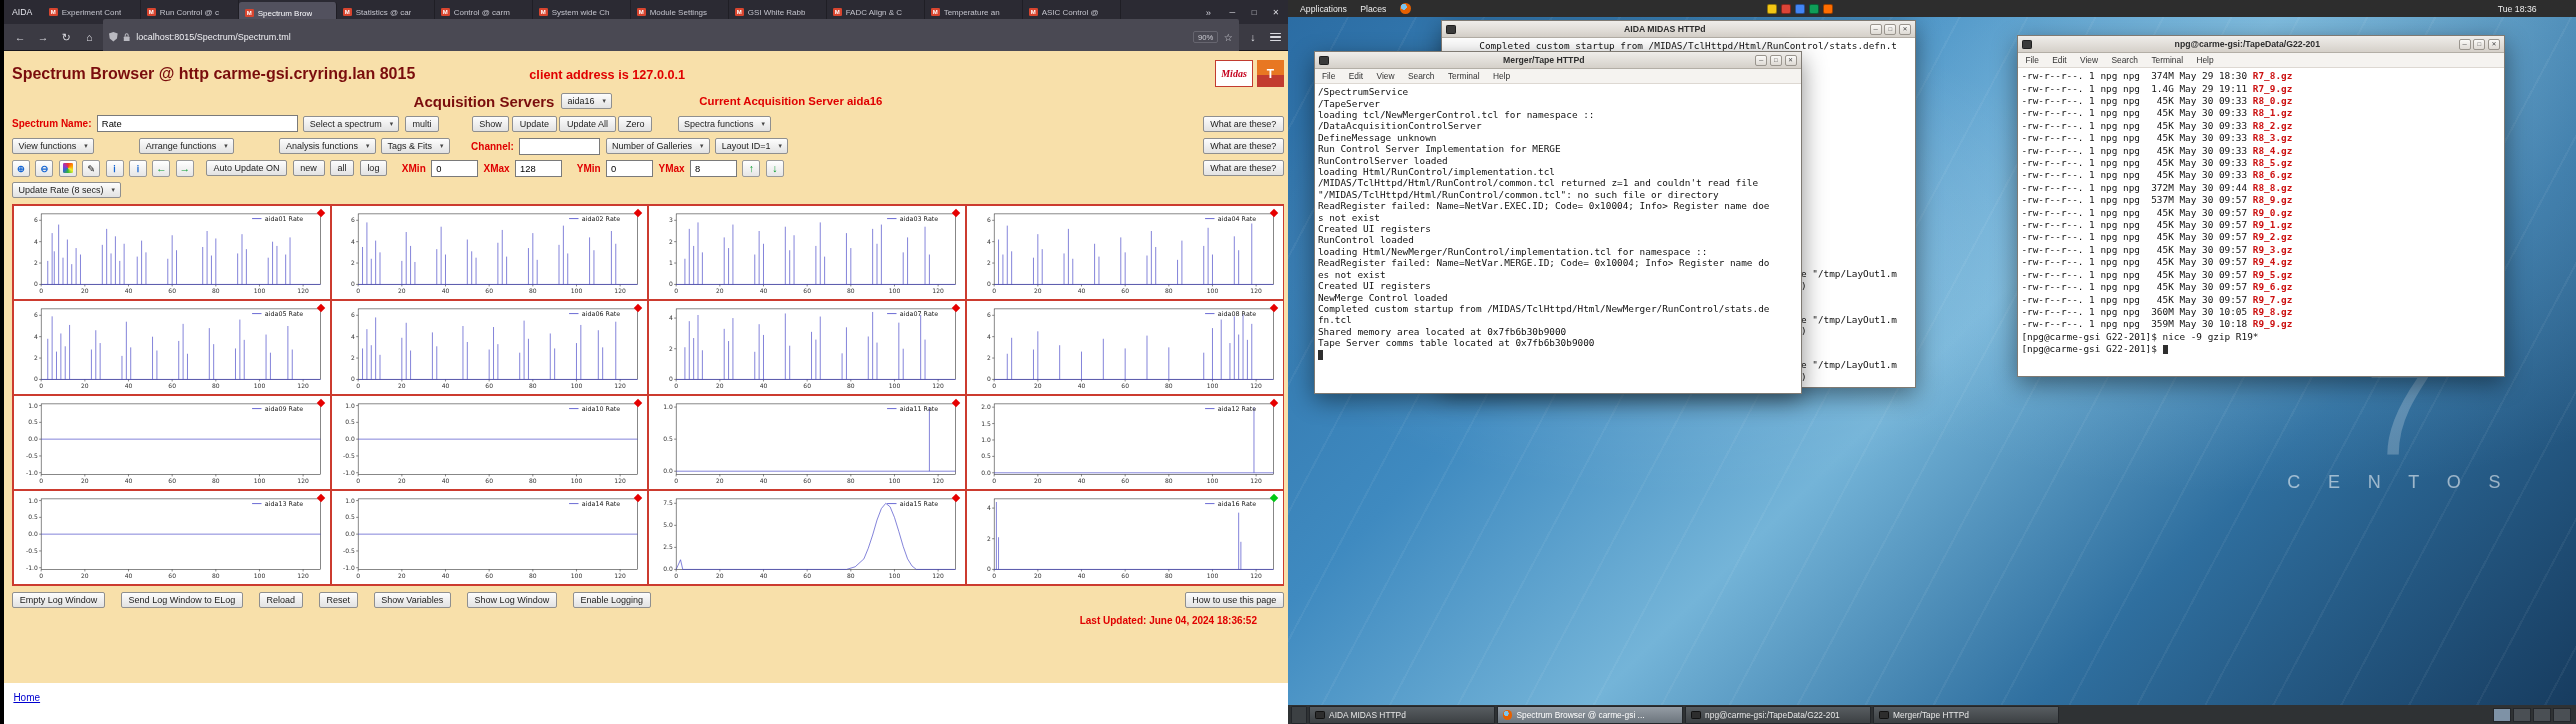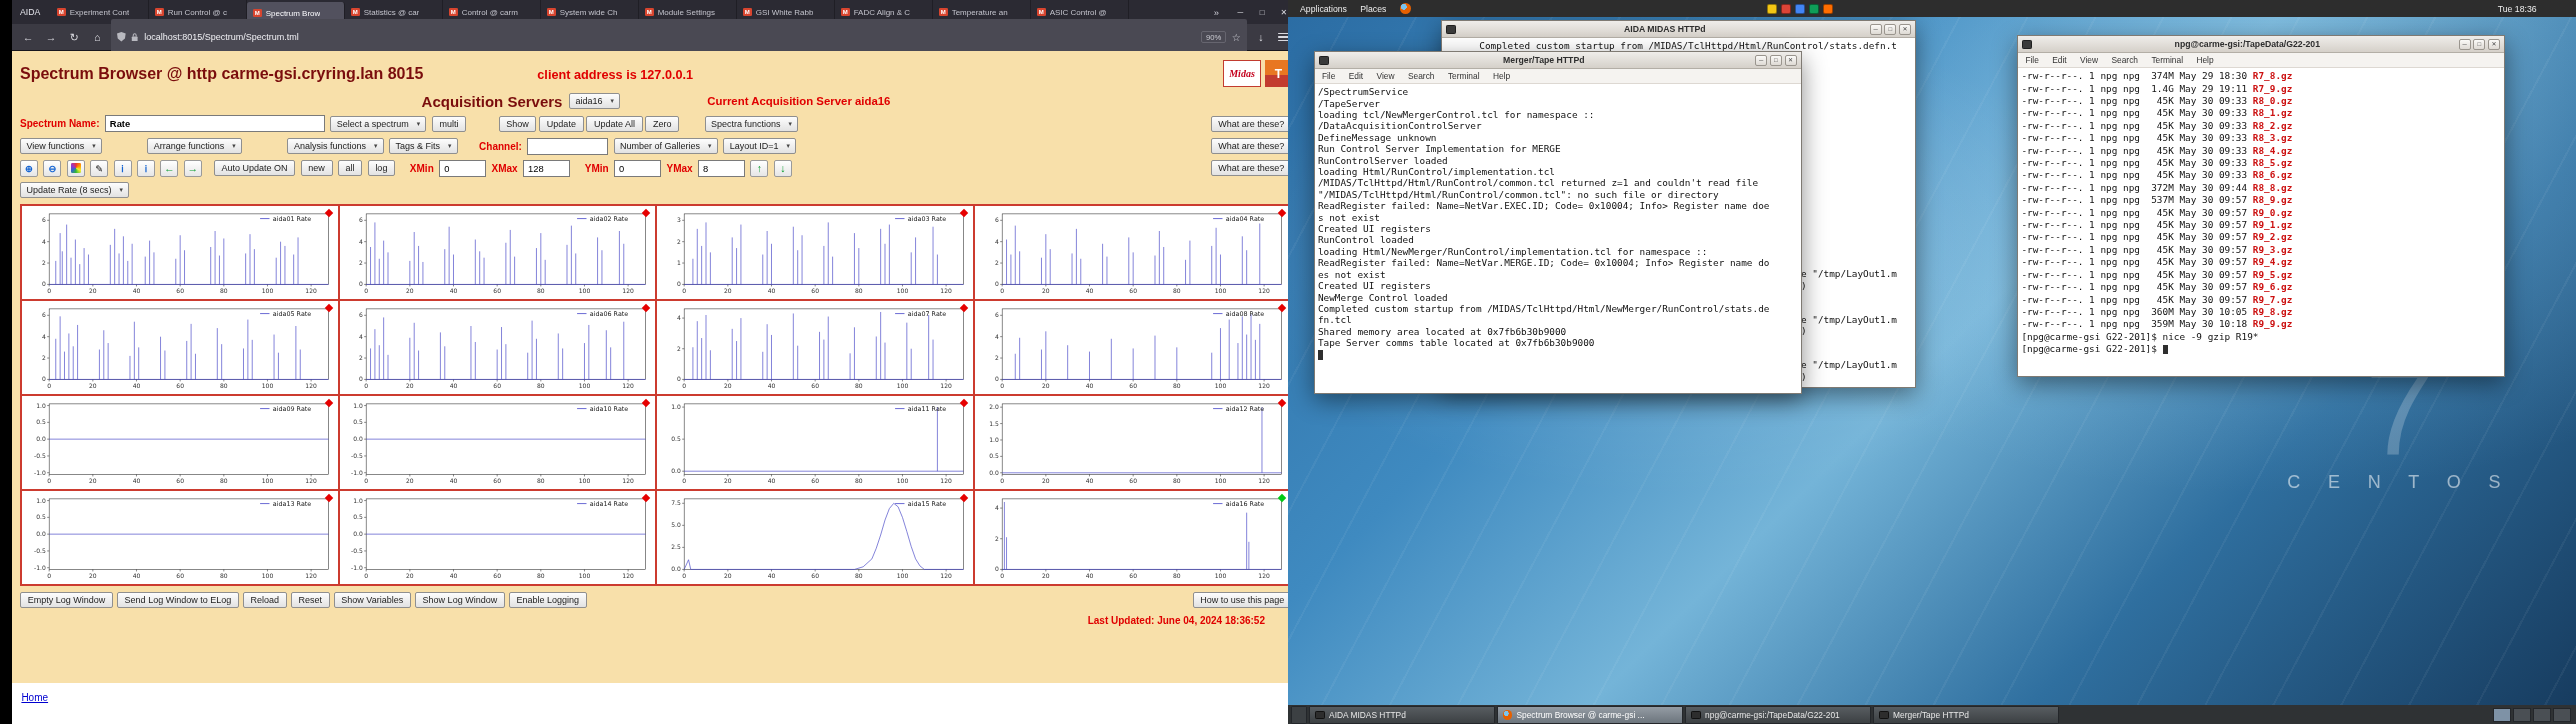--- a/index.html
+++ b/index.html
@@ -1,20 +1,20 @@
 <!DOCTYPE html>
 <html style="font-size:10.7px"><head>
 <meta charset="utf-8">
 <style>
   * { box-sizing: border-box; margin: 0; padding: 0; }
   html,body { width:2576px; height:725px; overflow:hidden; background:#000;
               font-family:"Liberation Sans", sans-serif; }
   .screen { position:relative; width:2576px; height:725px; }
   .monitor { position:absolute; top:0; height:725px; width:1288px; overflow:hidden; }
-  .monitor.left { left:12px; }
+  .monitor.left { left:4px; }
   .monitor.right { left:1288px; }
 
   
   .ff-window { position:absolute; inset:0; display:flex; flex-direction:column; background:#fff; }
   .ff-titlebar { height:24px; background:#2b2a33; display:flex; align-items:stretch; color:#cfcfd8; }
   .ff-applabel { padding:6.7px 10.7px 0 8px; font-size:8.7px; color:#e3e3ea; flex:none; }
   .ff-tabs { display:flex; flex:1; min-width:0; overflow:hidden; align-items:stretch; }
   .ff-tab { display:flex; align-items:center; gap:4px; padding:0 6px; width:98px; flex:0 1 98px;
             min-width:0; border-right:0.7px solid #1f1e25; color:#c3c3cc; font-size:8px; }
   .ff-tab.active { background:#52515e; color:#fbfbfe; border-radius:2.7px 2.7px 0 0; margin-top:2px; }
@@ -54,21 +54,21 @@
   .acq-row { justify-content:center; gap:87px; }
   .acq-label { color:#7a0d0d; font-weight:bold; font-size:15px; }
   .acq-current { color:#e00000; font-weight:bold; font-size:11.4px; }
   .rlabel { color:#e00000; font-weight:bold; font-size:10px; }
   .btn { background:linear-gradient(#fdfdfd,#e2e2e2); border:0.7px solid #8f8f8f; border-radius:2px;
          padding:2px 6.7px; font-size:9px; color:#222; font-family:inherit; white-space:nowrap; }
   .select { background:linear-gradient(#fdfdfd,#e2e2e2); border:0.7px solid #8f8f8f; border-radius:2px;
             padding:2px 5.4px; font-size:9px; color:#222; display:inline-flex; align-items:center; gap:8px; white-space:nowrap; }
   .select .caret { font-size:6.7px; color:#444; }
   .tinput { background:#fff; border:0.7px solid #7a7a7a; padding:2px 4px; font-size:9.4px; font-family:inherit; }
-  .w300 { width:220px;font-weight:bold; } .w120 { width:81px; } .w70 { width:47px; }
+  .w300 { width:201px; } .w120 { width:81px; } .w70 { width:47px; }
   .push-right { margin-left:auto; }
   .iconbtn { width:18px; height:17px; border:0.7px solid #9a9a9a; border-radius:2px;
              background:linear-gradient(#ffffff,#e6e6e6); display:flex; align-items:center;
              justify-content:center; font-size:9.4px; flex:none; }
   .ic-blue { color:#1464d2; font-weight:bold; }
   .ic-green { color:#0a9c2e; font-weight:bold; font-size:10.7px; }
   .ic-multi { width:10px; height:10px; border-radius:1.3px;
               background:conic-gradient(#e33,#f90,#ee3,#3b3,#36c,#93c,#e33); }
 
   .plot-grid { display:grid; grid-template-columns:repeat(4,1fr); border:0.7px solid #cc3b2f;
@@ -808,21 +808,21 @@
                   <text x="31" y="72.34782608695652" text-anchor="end" style="font:9px 'DejaVu Sans',sans-serif;fill:#333">2</text>
                   <line x1="33" y1="23.695652173913032" x2="36" y2="23.695652173913032" stroke="#222" stroke-width="0.8"></line>
                   <text x="31" y="26.695652173913032" text-anchor="end" style="font:9px 'DejaVu Sans',sans-serif;fill:#333">4</text>
                   <path d="M36.0 115.0L452.0 115.0M39.3 115.0L39.3 14.6M42.5 115.0L42.5 67.1M400.0 115.0L400.0 30.5M403.3 115.0L403.3 73.9" stroke="#4646c8" stroke-width="1" fill="none"></path>
                   <line x1="350" y1="17" x2="364" y2="17" stroke="#4646c8" stroke-width="1.2"></line>
                   <text x="369" y="20" text-anchor="start" style="font:9.5px 'DejaVu Sans',sans-serif;fill:#222">aida16 Rate</text>
                 </svg></div>
             </div>
 
           <div class="footer-row">
-            <span id="footer-buttons" style="display:flex;gap:4px;">
+            <span id="footer-buttons" style="display:flex;gap:16px;">
                 <button class="btn">Empty Log Window</button>
                 <button class="btn">Send Log Window to ELog</button>
                 <button class="btn">Reload</button>
                 <button class="btn">Reset</button>
                 <button class="btn">Show Variables</button>
                 <button class="btn">Show Log Window</button>
                 <button class="btn">Enable Logging</button>
               </span>
             <button class="btn push-right">How to use this page</button>
           </div>

